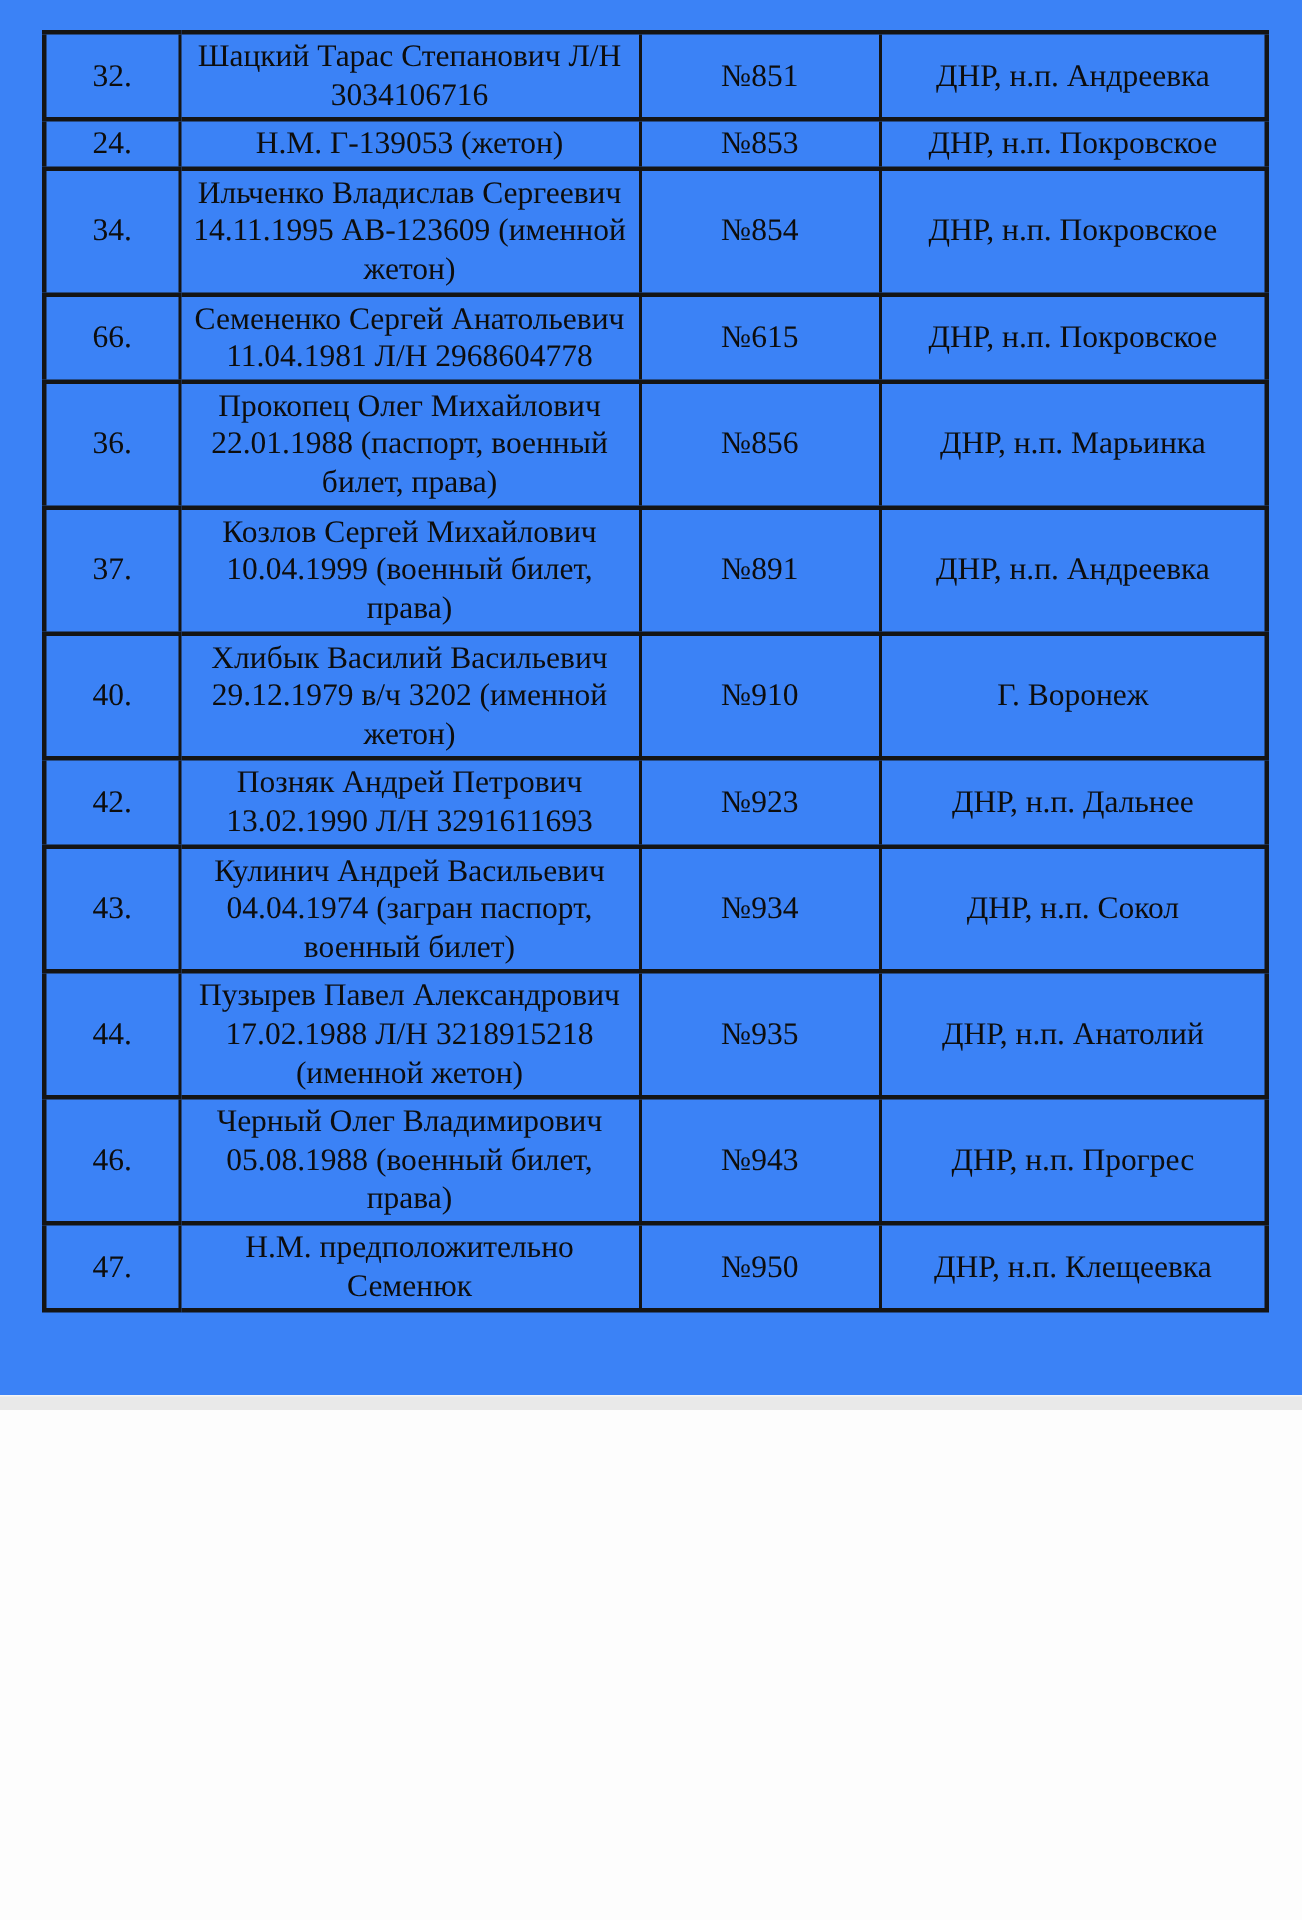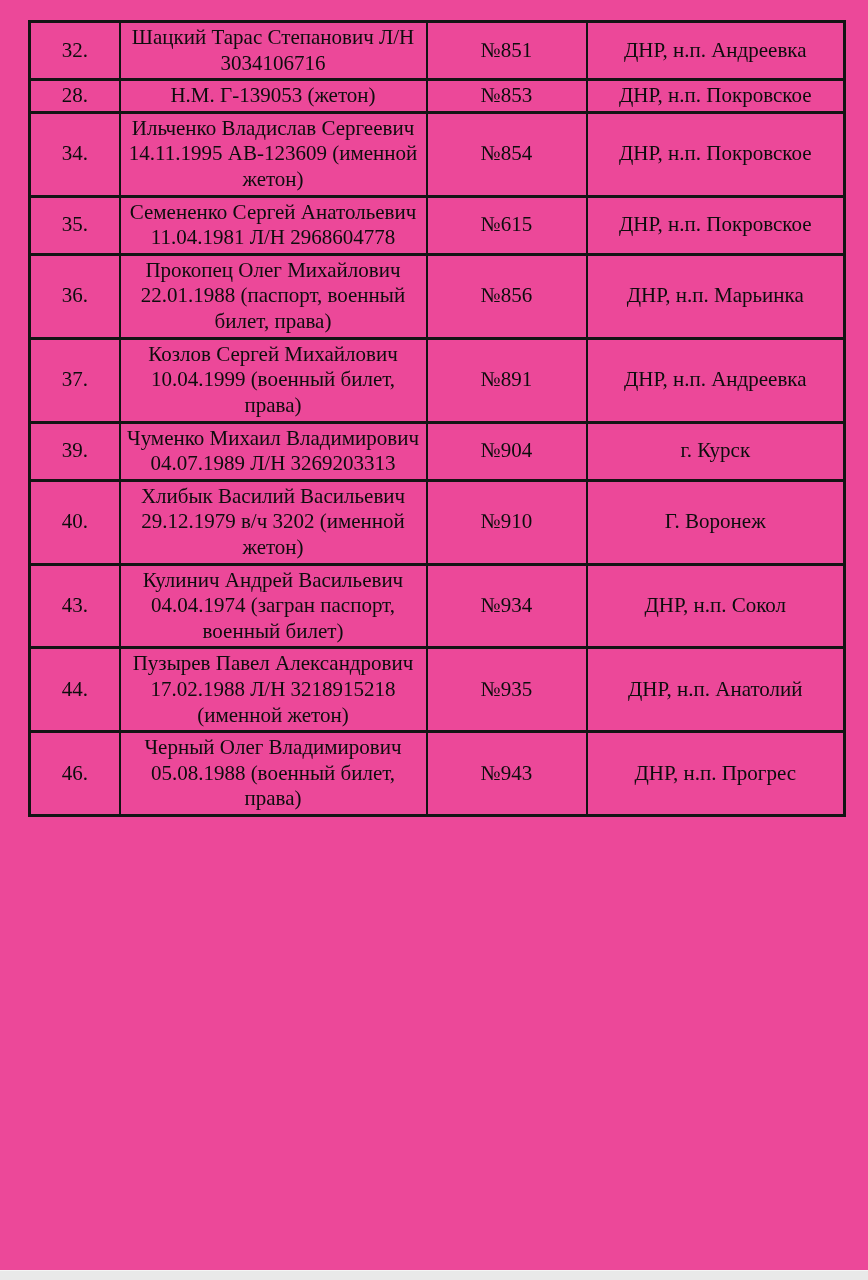--- a/index.html
+++ b/index.html
@@ -3,23 +3,23 @@
 <meta charset="utf-8">
 <style>
   html, body {
     margin: 0;
     padding: 0;
     background: #fdfdfd;
   }
   .page {
     position: relative;
     width: 868px;
-    height: 1280px;
+    height: 940px;
     overflow: hidden;
-    background: #ec4899;
+    background: #3b82f6;
     font-family: "Liberation Serif", "DejaVu Serif", serif;
     color: #0d0d0d;
   }
   table.roster {
     position: absolute;
     left: 28px;
     top: 20px;
     width: 815px;
     border-collapse: collapse;
     table-layout: fixed;
@@ -62,75 +62,81 @@
       <col class="c-loc">
     </colgroup>
     <tbody id="roster-body">
         <tr>
           <td>32.</td>
           <td>Шацкий Тарас Степанович Л/Н 3034106716</td>
           <td>№851</td>
           <td>ДНР, н.п. Андреевка</td>
         </tr>
         <tr>
-          <td>28.</td>
+          <td>24.</td>
           <td>Н.М. Г-139053 (жетон)</td>
           <td>№853</td>
           <td>ДНР, н.п. Покровское</td>
         </tr>
         <tr>
           <td>34.</td>
           <td>Ильченко Владислав Сергеевич 14.11.1995 АВ-123609 (именной жетон)</td>
           <td>№854</td>
           <td>ДНР, н.п. Покровское</td>
         </tr>
         <tr>
-          <td>35.</td>
+          <td>66.</td>
           <td>Семененко Сергей Анатольевич 11.04.1981 Л/Н 2968604778</td>
           <td>№615</td>
           <td>ДНР, н.п. Покровское</td>
         </tr>
         <tr>
           <td>36.</td>
           <td>Прокопец Олег Михайлович 22.01.1988 (паспорт, военный билет, права)</td>
           <td>№856</td>
           <td>ДНР, н.п. Марьинка</td>
         </tr>
         <tr>
           <td>37.</td>
           <td>Козлов Сергей Михайлович 10.04.1999 (военный билет, права)</td>
           <td>№891</td>
           <td>ДНР, н.п. Андреевка</td>
         </tr>
         <tr>
-          <td>39.</td>
-          <td>Чуменко Михаил Владимирович 04.07.1989 Л/Н 3269203313</td>
-          <td>№904</td>
-          <td>г. Курск</td>
-        </tr>
-        <tr>
           <td>40.</td>
           <td>Хлибык Василий Васильевич 29.12.1979 в/ч 3202 (именной жетон)</td>
           <td>№910</td>
           <td>Г. Воронеж</td>
+        </tr>
+        <tr>
+          <td>42.</td>
+          <td>Позняк Андрей Петрович 13.02.1990 Л/Н 3291611693</td>
+          <td>№923</td>
+          <td>ДНР, н.п. Дальнее</td>
         </tr>
         <tr>
           <td>43.</td>
           <td>Кулинич Андрей Васильевич 04.04.1974 (загран паспорт, военный билет)</td>
           <td>№934</td>
           <td>ДНР, н.п. Сокол</td>
         </tr>
         <tr>
           <td>44.</td>
           <td>Пузырев Павел Александрович 17.02.1988 Л/Н 3218915218 (именной жетон)</td>
           <td>№935</td>
           <td>ДНР, н.п. Анатолий</td>
         </tr>
         <tr>
           <td>46.</td>
           <td>Черный Олег Владимирович 05.08.1988 (военный билет, права)</td>
           <td>№943</td>
           <td>ДНР, н.п. Прогрес</td>
         </tr>
+        <tr>
+          <td>47.</td>
+          <td>Н.М. предположительно Семенюк</td>
+          <td>№950</td>
+          <td>ДНР, н.п. Клещеевка</td>
+        </tr>
       </tbody>
   </table>
   <div class="page-edge"></div>
 </div>
 
 </body></html>

